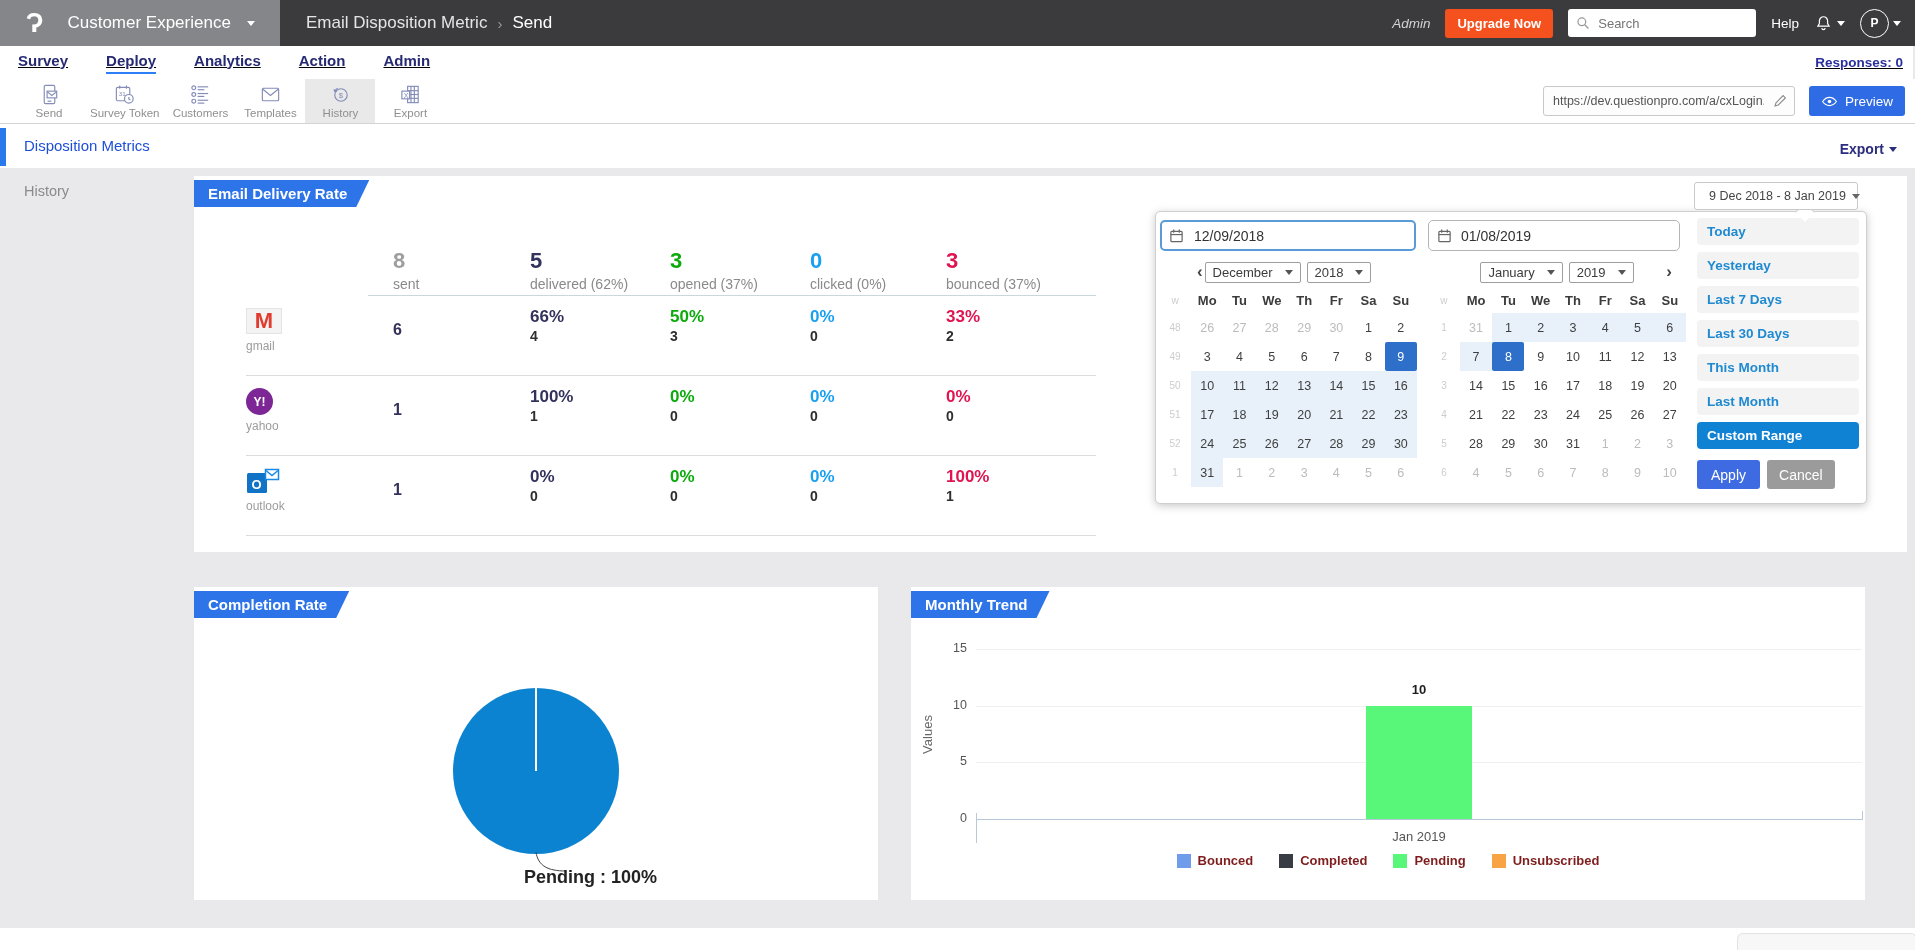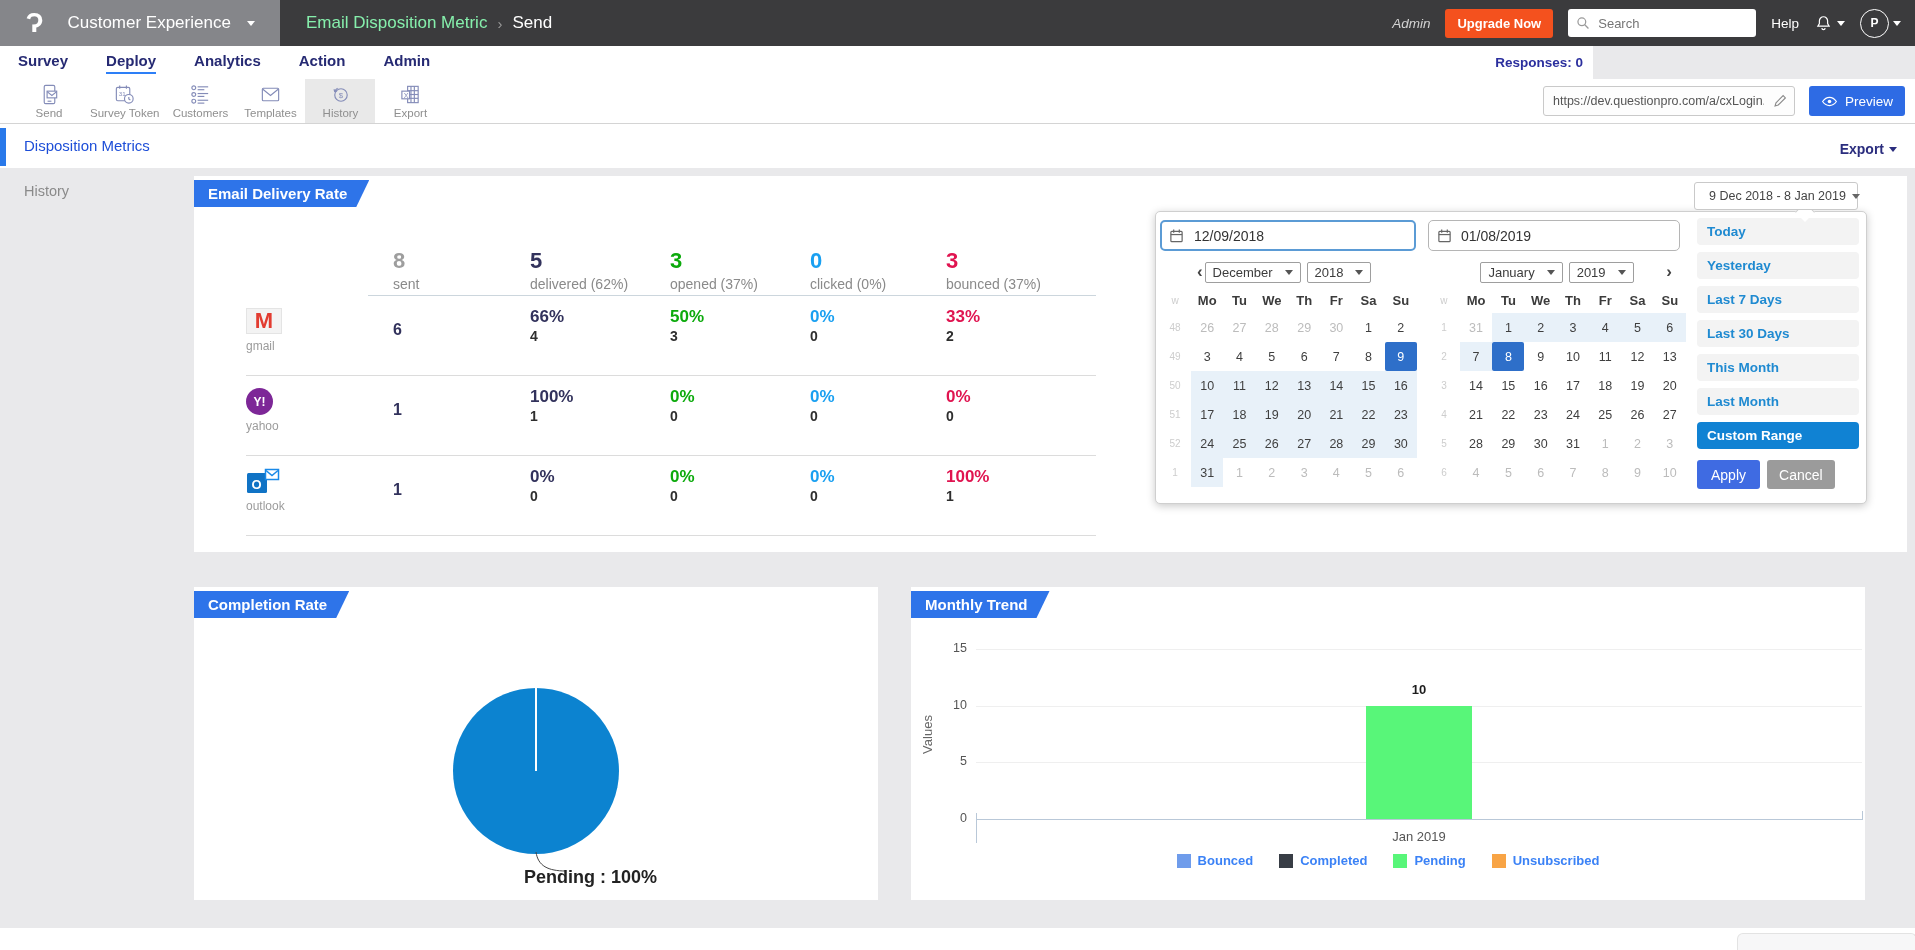--- a/index.html
+++ b/index.html
@@ -6,33 +6,33 @@
     font-family:"Liberation Sans","DejaVu Sans",sans-serif;background:#e9e9eb;}
   .app{position:relative;width:1915px;height:950px;}
   i.caret{display:inline-block;width:0;height:0;border-left:4px solid transparent;border-right:4px solid transparent;border-top:5px solid currentColor;}
   
   .topbar{position:absolute;left:0;top:0;width:1915px;height:46px;background:#3b3b3d;display:flex;align-items:center;z-index:10;}
   .brand{width:280px;height:46px;background:#85868a;display:flex;align-items:center;padding-left:26px;box-sizing:border-box;flex:none;}
   .logo{color:#fff;font-size:27px;font-weight:700;line-height:1;margin-right:24px;}
   .workspace{color:#fff;font-size:17px;display:flex;align-items:center;gap:16px;}
   .workspace i{color:#fff;}
   .crumb{display:flex;align-items:center;gap:10px;padding-left:26px;font-size:17px;}
-  .crumb .parent{color:#86efac;}
+  .crumb .parent{color:#e5e5e5;}
   .crumb .sep{color:#9a9a9a;font-size:15px;}
   .crumb .cur{color:#fff;}
   .top-right{margin-left:auto;display:flex;align-items:center;gap:15px;padding-right:14px;}
   .admin{color:#d2d2d2;font-style:italic;font-size:13.5px;}
   .upgrade{background:#f4511e;color:#fff;border:none;font-size:13px;font-weight:700;padding:7px 12px;border-radius:3px;font-family:inherit;}
   .searchbox{background:#fff;border-radius:3px;height:28px;width:172px;display:flex;align-items:center;padding:0 8px;gap:6px;}
   .searchbox input{border:none;outline:none;font-size:13px;width:130px;color:#444;font-family:inherit;}
   .help{color:#fff;font-size:13.5px;}
   .bellwrap,.avatarwrap{display:flex;align-items:center;gap:4px;color:#fff;}
   .avatar{width:27px;height:27px;border:1.5px solid #fff;border-radius:50%;color:#fff;font-size:12px;font-weight:700;display:flex;align-items:center;justify-content:center;}
   
-  .navbar{position:absolute;left:0;top:46px;width:1593px;height:33px;background:#fff;display:flex;align-items:center;padding-left:18px;box-sizing:border-box;z-index:9;}
+  .navbar{position:absolute;left:0;top:46px;width:1913px;height:33px;background:#fff;display:flex;align-items:center;padding-left:18px;box-sizing:border-box;z-index:9;text-decoration:underline;}
   #nav-items{display:flex;gap:38px;align-items:center;}
   .nav-link{color:#262a73;font-size:15px;font-weight:600;text-decoration:none;padding-bottom:3px;border-bottom:2px solid transparent;cursor:pointer;}
   .nav-link.active{border-bottom-color:#2d7ff7;}
   .responses{margin-left:auto;padding-right:10px;color:#2b2f9e;font-size:13.5px;font-weight:600;}
   
   .toolbar{position:absolute;left:0;top:79px;width:1915px;height:45px;background:#fff;border-bottom:1px solid #d4d4d4;display:flex;align-items:center;box-sizing:border-box;z-index:8;}
   #toolbar-items{display:flex;height:100%;padding-left:14px;}
   .tb-item{min-width:58px;padding:0 6px;height:100%;display:flex;flex-direction:column;align-items:center;justify-content:center;gap:1px;cursor:pointer;}
   .tb-item.active{background:#e9e9e9;}
   .tb-item svg{display:block;}
@@ -109,21 +109,21 @@
   .tick{position:absolute;left:0;width:56px;text-align:right;font-size:12.5px;color:#555;}
   .axis{position:absolute;left:65px;top:232px;width:887px;height:1px;background:#b9c8d8;}
   .cap{position:absolute;width:1px;background:#b9c8d8;}
   .cap.l{left:65px;top:226px;height:30px;}
   .cap.r{left:951px;top:224px;height:9px;}
   .bar{position:absolute;}
   .bar-val{position:absolute;text-align:center;font-size:13px;font-weight:700;color:#1d1d1d;}
   .xcat{position:absolute;width:120px;text-align:center;font-size:13px;color:#555;}
   .ylab{position:absolute;left:-34px;top:140px;width:100px;text-align:center;font-size:13px;color:#666;transform:rotate(-90deg);}
   .legend{position:absolute;left:0;right:0;top:266px;display:flex;justify-content:center;gap:26px;}
-  .leg-item{display:flex;align-items:center;gap:7px;font-size:13px;font-weight:700;color:#3b82f6;cursor:pointer;}
+  .leg-item{display:flex;align-items:center;gap:7px;font-size:13px;font-weight:700;color:#7f1d1d;cursor:pointer;}
   .leg-item i{width:14px;height:14px;display:inline-block;}
   
   .bottom-strip{position:absolute;left:0;top:928px;width:1915px;height:22px;background:#fff;z-index:4;}
   .bottom-widget{position:absolute;left:1737px;top:933px;width:178px;height:17px;background:#f7f7f8;border:1px solid #e3e3e3;border-bottom:none;border-radius:6px 6px 0 0;z-index:5;}
 </style>
 </head>
 <body>
 
 <div class="app">
 

